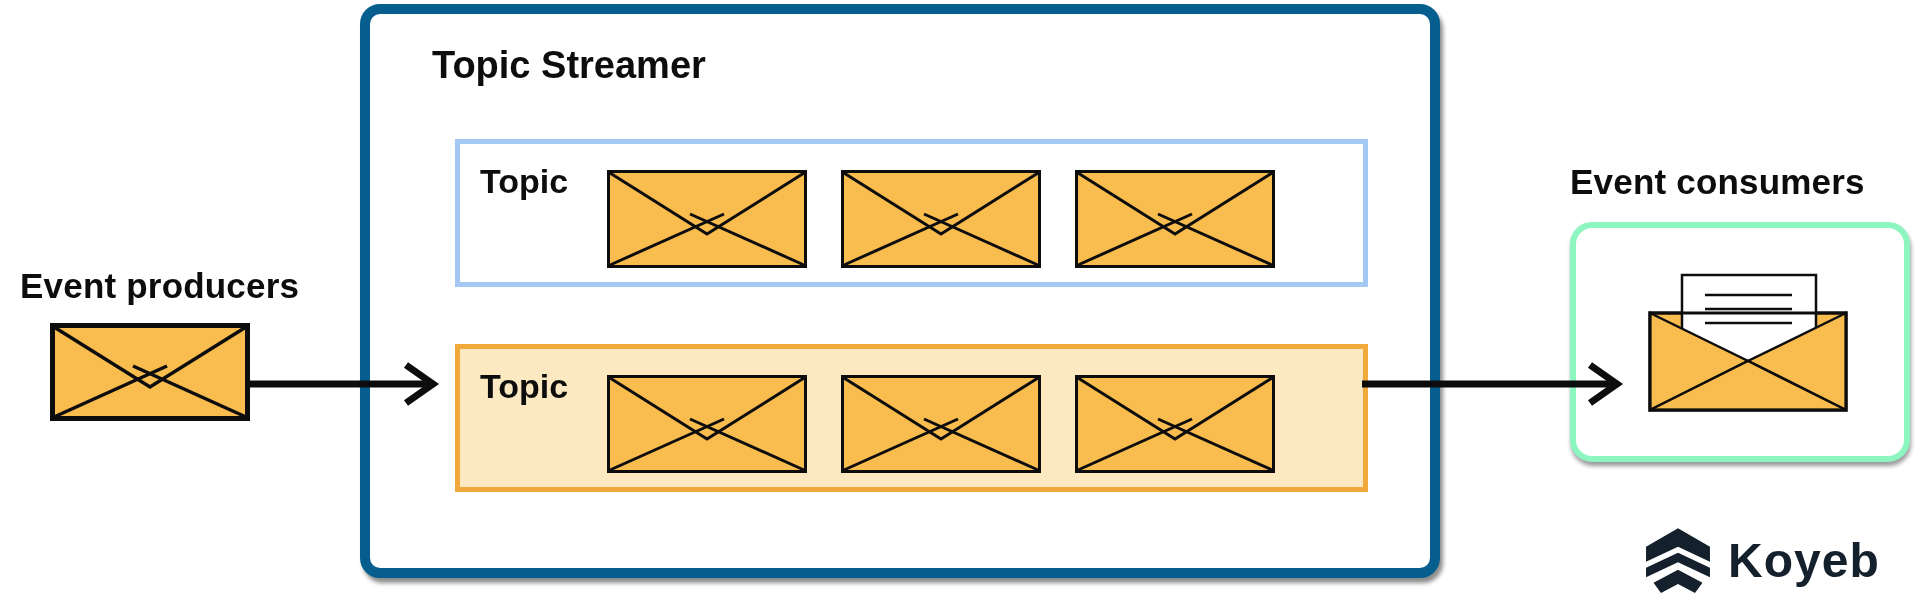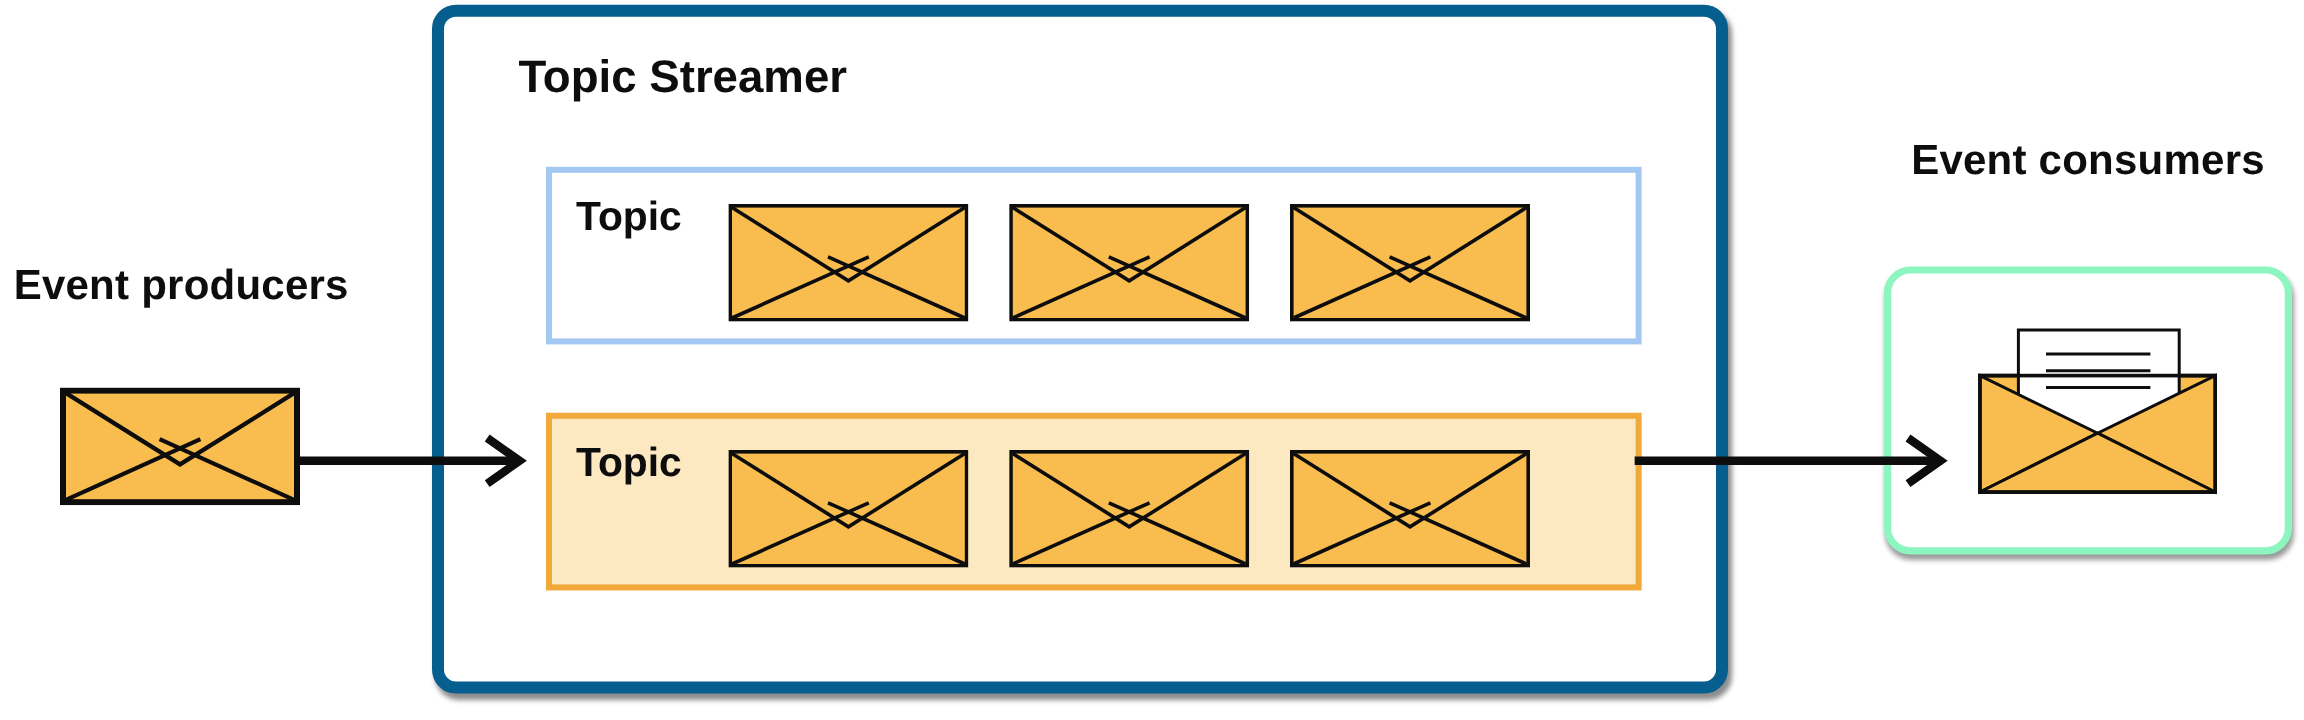--- a/index.html
+++ b/index.html
@@ -11,23 +11,24 @@
     font-family: "Liberation Sans", sans-serif;
     color: #0d0d0d;
     overflow: hidden;
   }
   .abs { position: absolute; }
 
   .big-label {
     font-size: 35px;
     font-weight: 700;
     color: #0d0d0d;
-    text-align: center;
+    text-align: left;
     letter-spacing: 0.2px;
     white-space: nowrap;
+    margin-top: 48px;
   }
 
   
   .streamer-box {
     left: 360px; top: 4px;
     width: 1080px; height: 574px;
     box-sizing: border-box;
     background: #ffffff;
     border: 10px solid #065E8F;
     border-radius: 20px;
@@ -77,21 +78,21 @@
     width: 340px; height: 240px;
     box-sizing: border-box;
     background: #ffffff;
     border: 6px solid #8DF5C0;
     border-radius: 22px;
     box-shadow: 1px 4px 4px rgba(0,0,0,0.4);
     z-index: 2;
   }
   .consumer-envelope { left: 1648px; top: 272px; z-index: 4; }
 
-  .producers-label { left: 0px;    top: 218px; width: 302px; }
+  .producers-label { left: 0px;    top: 218px; width: 302px; padding-left: 20px; }
   .consumers-label { left: 1570px; top: 114px; width: 340px; }
 
   
   .brand {
     left: 1644px; top: 527px;
     display: flex;
     align-items: center;
     z-index: 2;
   }
   .brand-text {
@@ -187,14 +188,22 @@
     <rect x="34" y="3" width="134" height="90" fill="#ffffff" stroke="#0d0d0d" stroke-width="2.5"></rect>
     <line x1="57" y1="23" x2="144" y2="23" stroke="#0d0d0d" stroke-width="2.5"></line>
     <line x1="57" y1="37" x2="144" y2="37" stroke="#0d0d0d" stroke-width="2.5"></line>
     <line x1="57" y1="51" x2="144" y2="51" stroke="#0d0d0d" stroke-width="2.5"></line>
     <path d="M2,41 L100,89 L2,138 Z" fill="#F9BC4E" stroke="#0d0d0d" stroke-width="2.5"></path>
     <path d="M198,41 L100,89 L198,138 Z" fill="#F9BC4E" stroke="#0d0d0d" stroke-width="2.5"></path>
     <path d="M2,138 L100,89 L198,138 Z" fill="#F9BC4E" stroke="#0d0d0d" stroke-width="2.5"></path>
     <rect x="2" y="41" width="196" height="97" fill="none" stroke="#0d0d0d" stroke-width="3"></rect>
   </svg>
 
+  <div class="abs brand">
+    <svg width="68" height="68" viewBox="0 0 100 100">
+      <path d="M50,2 L97,29 L97,51 L50,29 L3,51 L3,29 Z" fill="#14202C"></path>
+      <path d="M3,60 L50,38 L97,60 L97,74 L50,52 L3,74 Z" fill="#14202C"></path>
+      <path d="M14,82 L50,63 L86,82 L75,97 L50,84 L25,97 Z" fill="#14202C"></path>
+    </svg>
+    <div class="brand-text">Koyeb</div>
+  </div>
 
 </div>
 
 </body></html>

